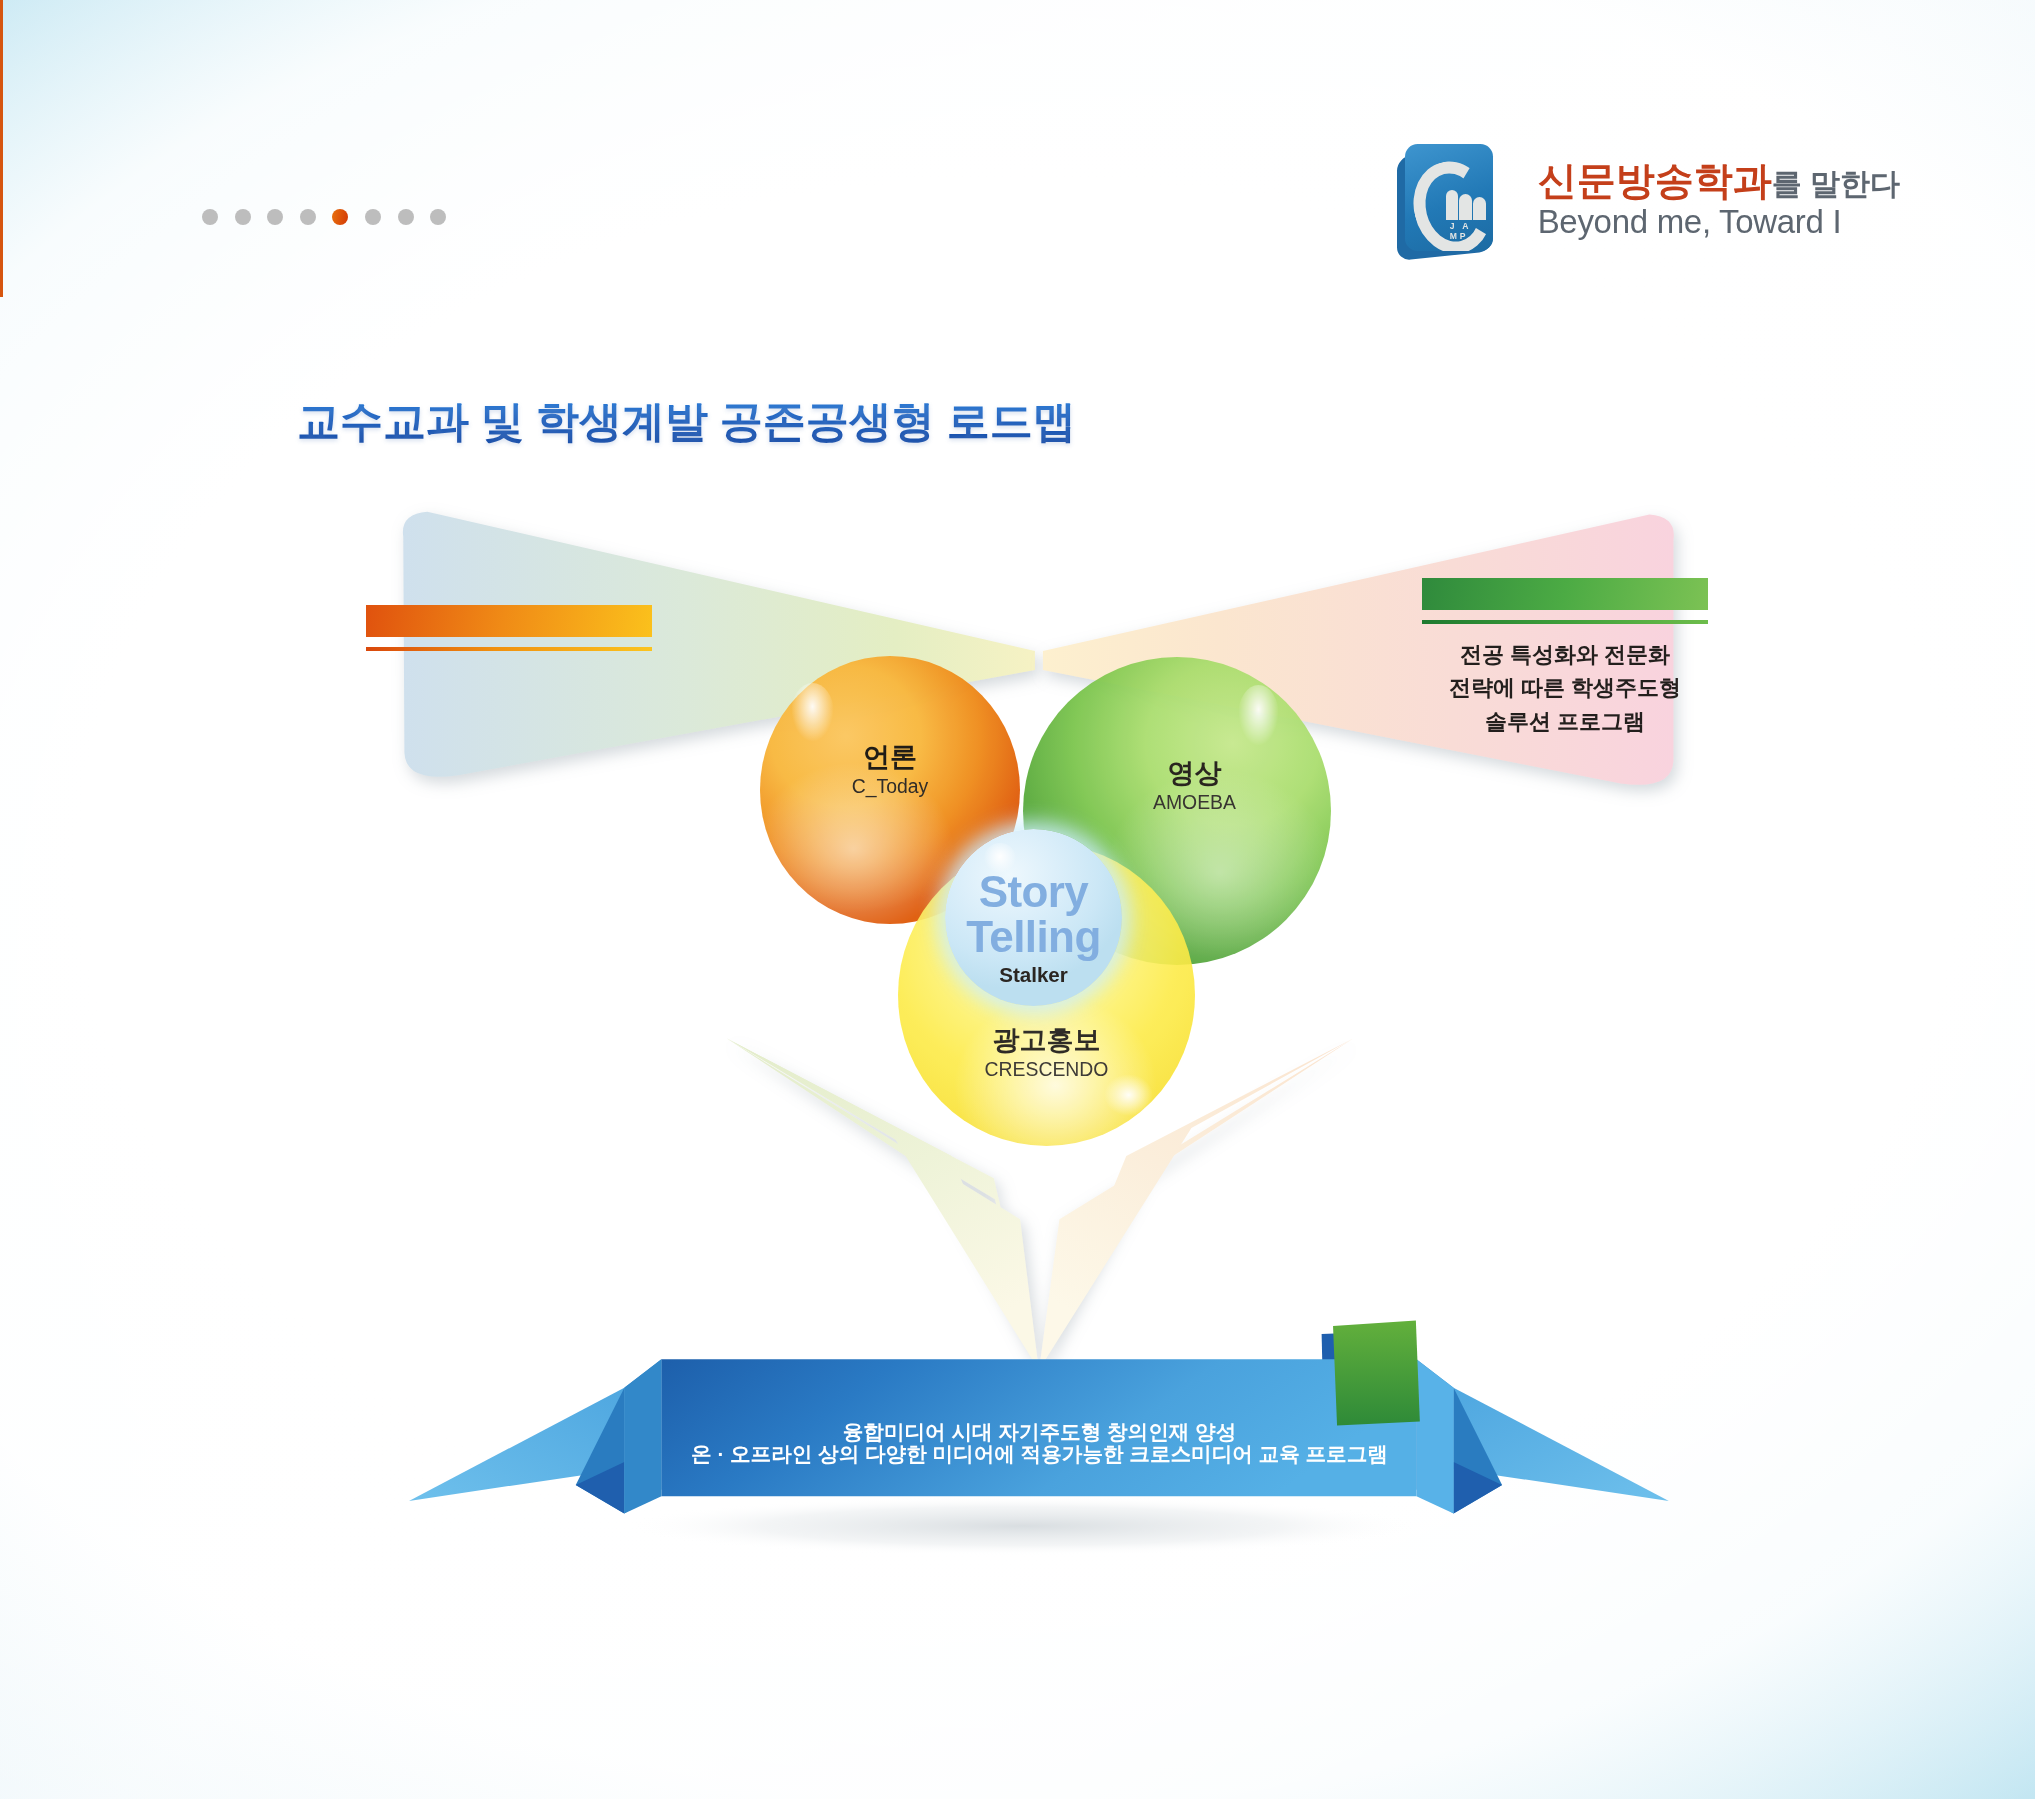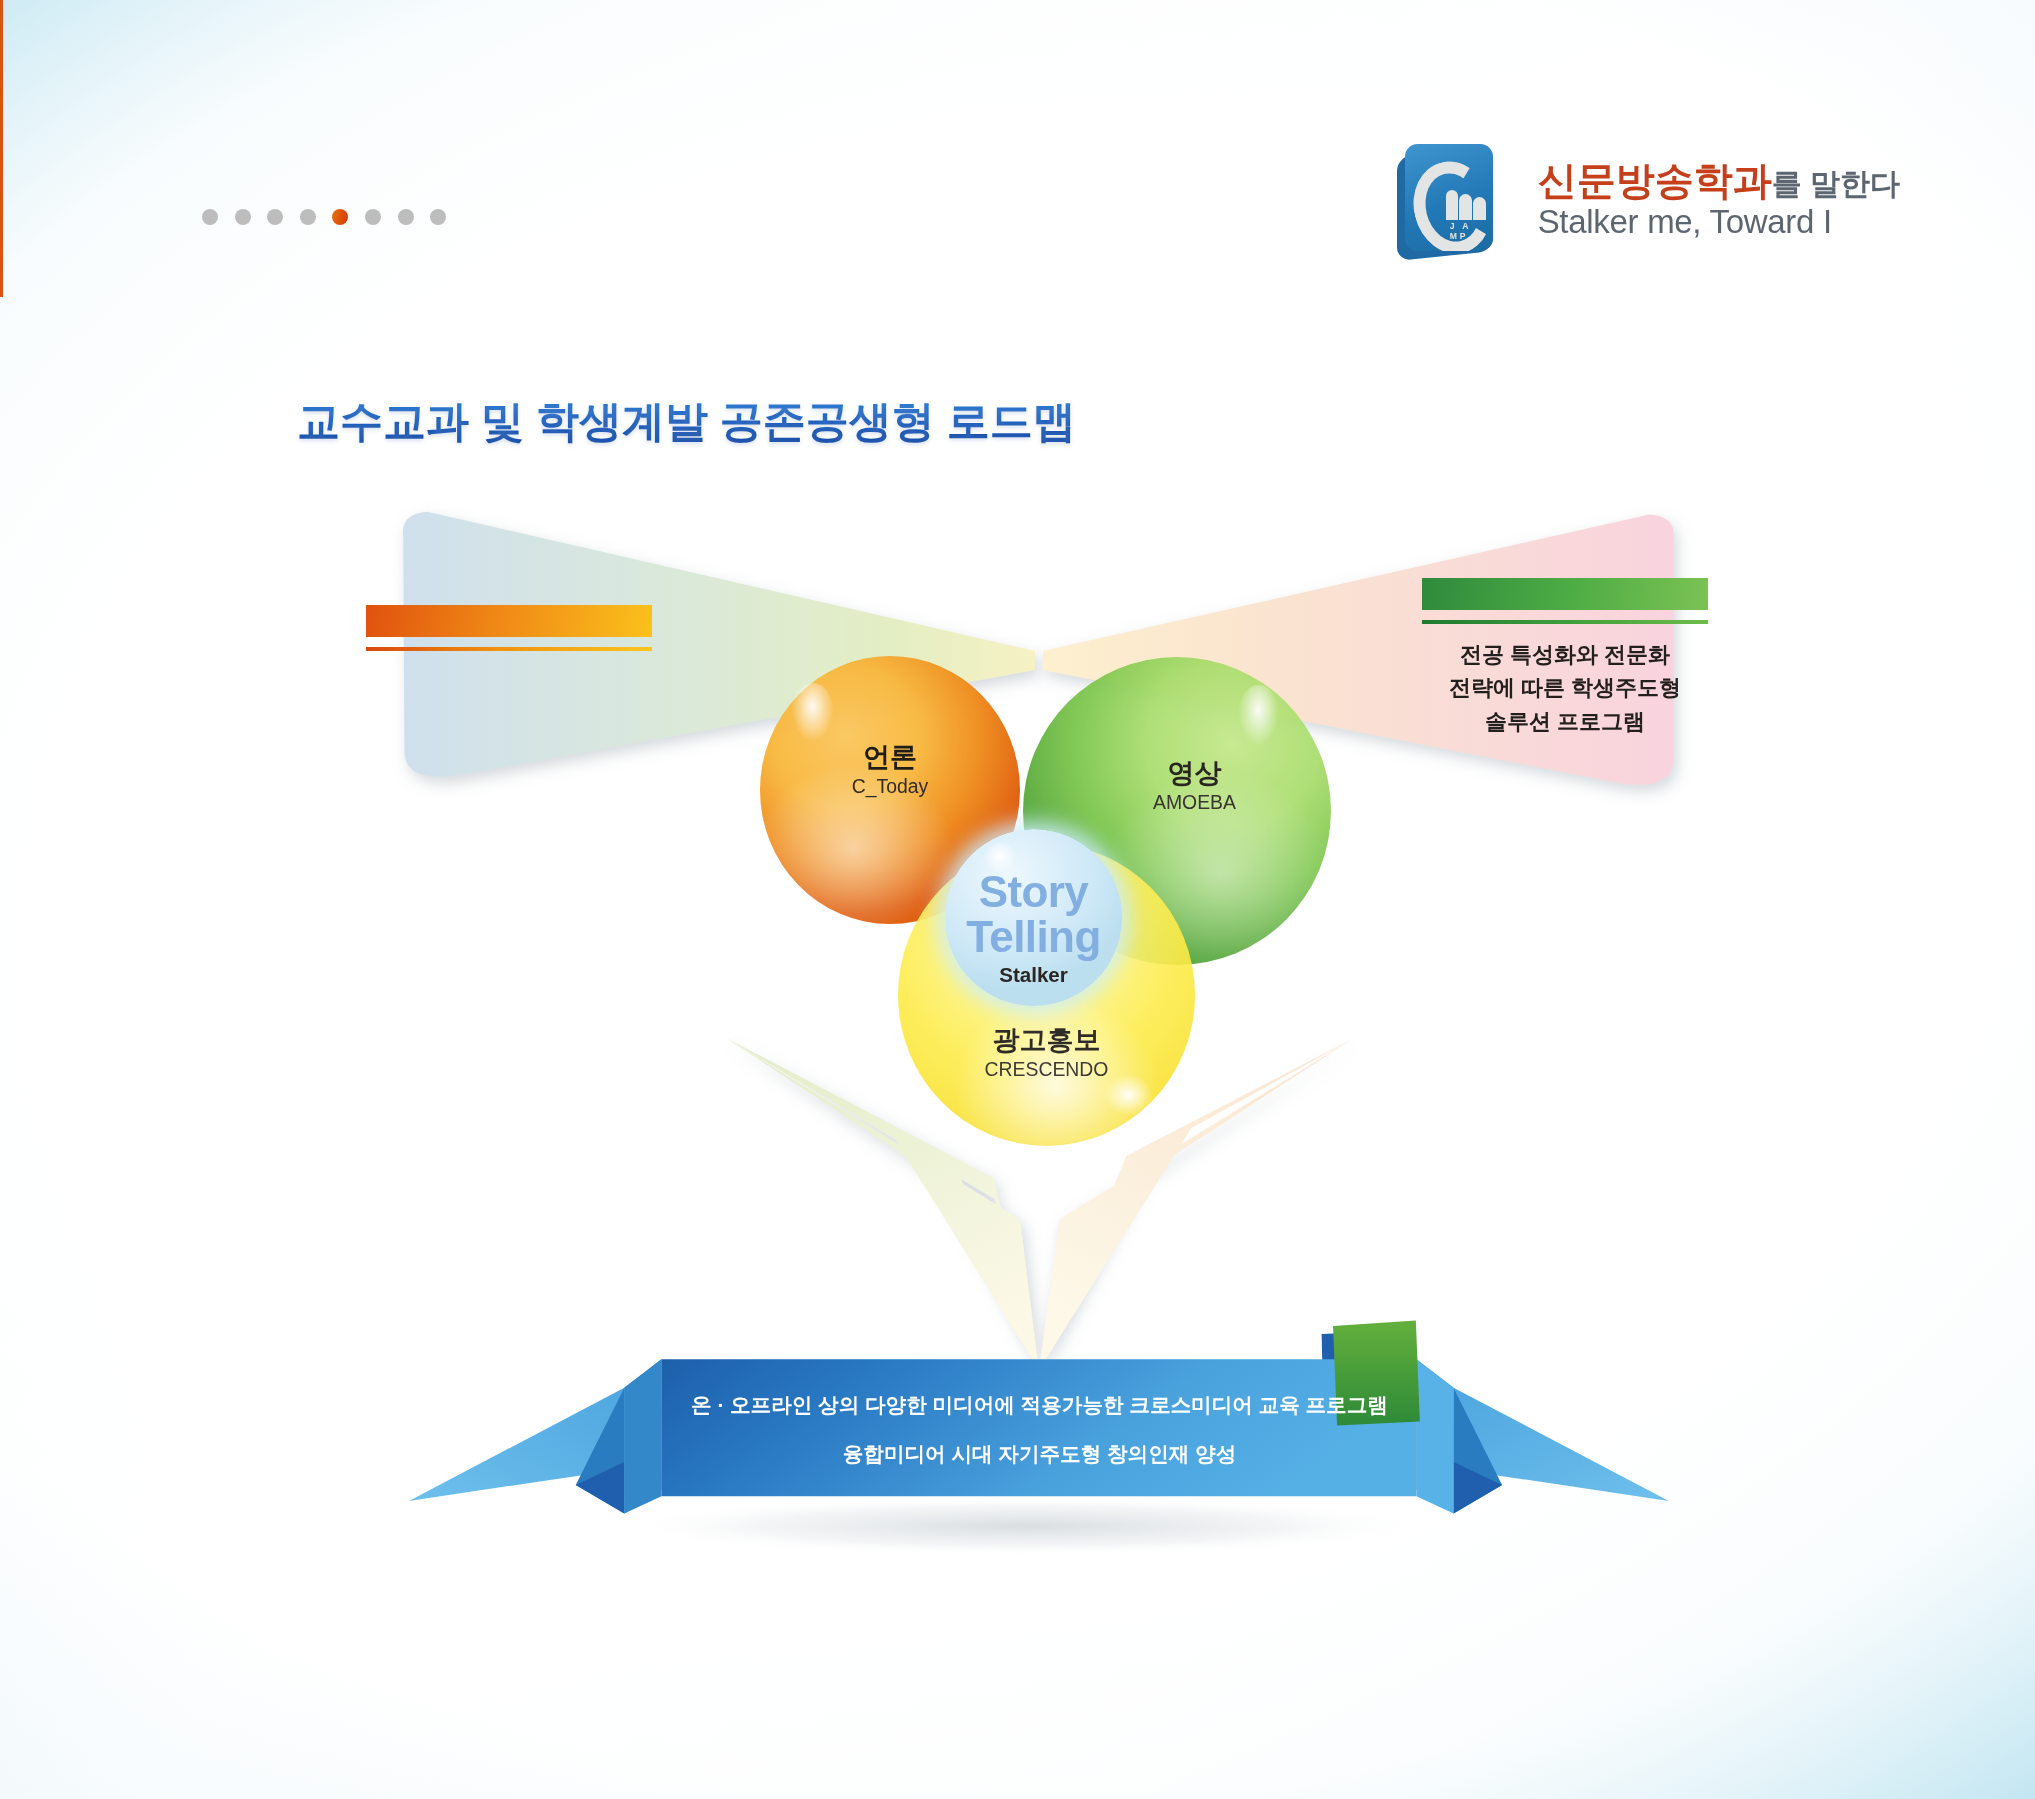--- a/index.html
+++ b/index.html
@@ -129,21 +129,21 @@
       <div class="logo-m">
           <span></span>
           <span></span>
           <span></span>
         </div>
       <div class="logo-jamp">J A MP</div>
     </div>
   </div>
   <div id="brand-text">
     <div id="brand-title"><span class="k1">신문방송학과</span><span class="k2">를 말한다</span></div>
-    <div id="brand-sub">Stalker me, Toward I</div>
+    <div id="brand-sub">Beyond me, Toward I</div>
   </div>
 </div>
 
 <div id="page-title">교수교과 및 학생계발 공존공생형 로드맵</div>
 
 <div id="stage">
 <svg width="2035" height="1799" viewBox="0 0 3563 3150">
   <defs>
     <linearGradient id="gLeftWing" x1="0" y1="0" x2="1" y2="0">
       <stop offset="0%" stop-color="#cfe0ed"></stop>
@@ -294,16 +294,16 @@
 
 <div class="sphere" id="sph-story">
   <div class="gloss"></div>
   <div class="sphere-label" style="top:41px;">
     <div id="story-title">Story<br>Telling</div>
     <div id="story-sub">Stalker</div>
   </div>
 </div>
 
 <div id="ribbon-text">
+  <div class="ribbon-line l2">융합미디어 시대 자기주도형 창의인재 양성</div>
   <div class="ribbon-line l1">온 · 오프라인 상의 다양한 미디어에 적용가능한 크로스미디어 교육 프로그램</div>
-  <div class="ribbon-line l2">융합미디어 시대 자기주도형 창의인재 양성</div>
 </div>
 
 
 </body></html>

